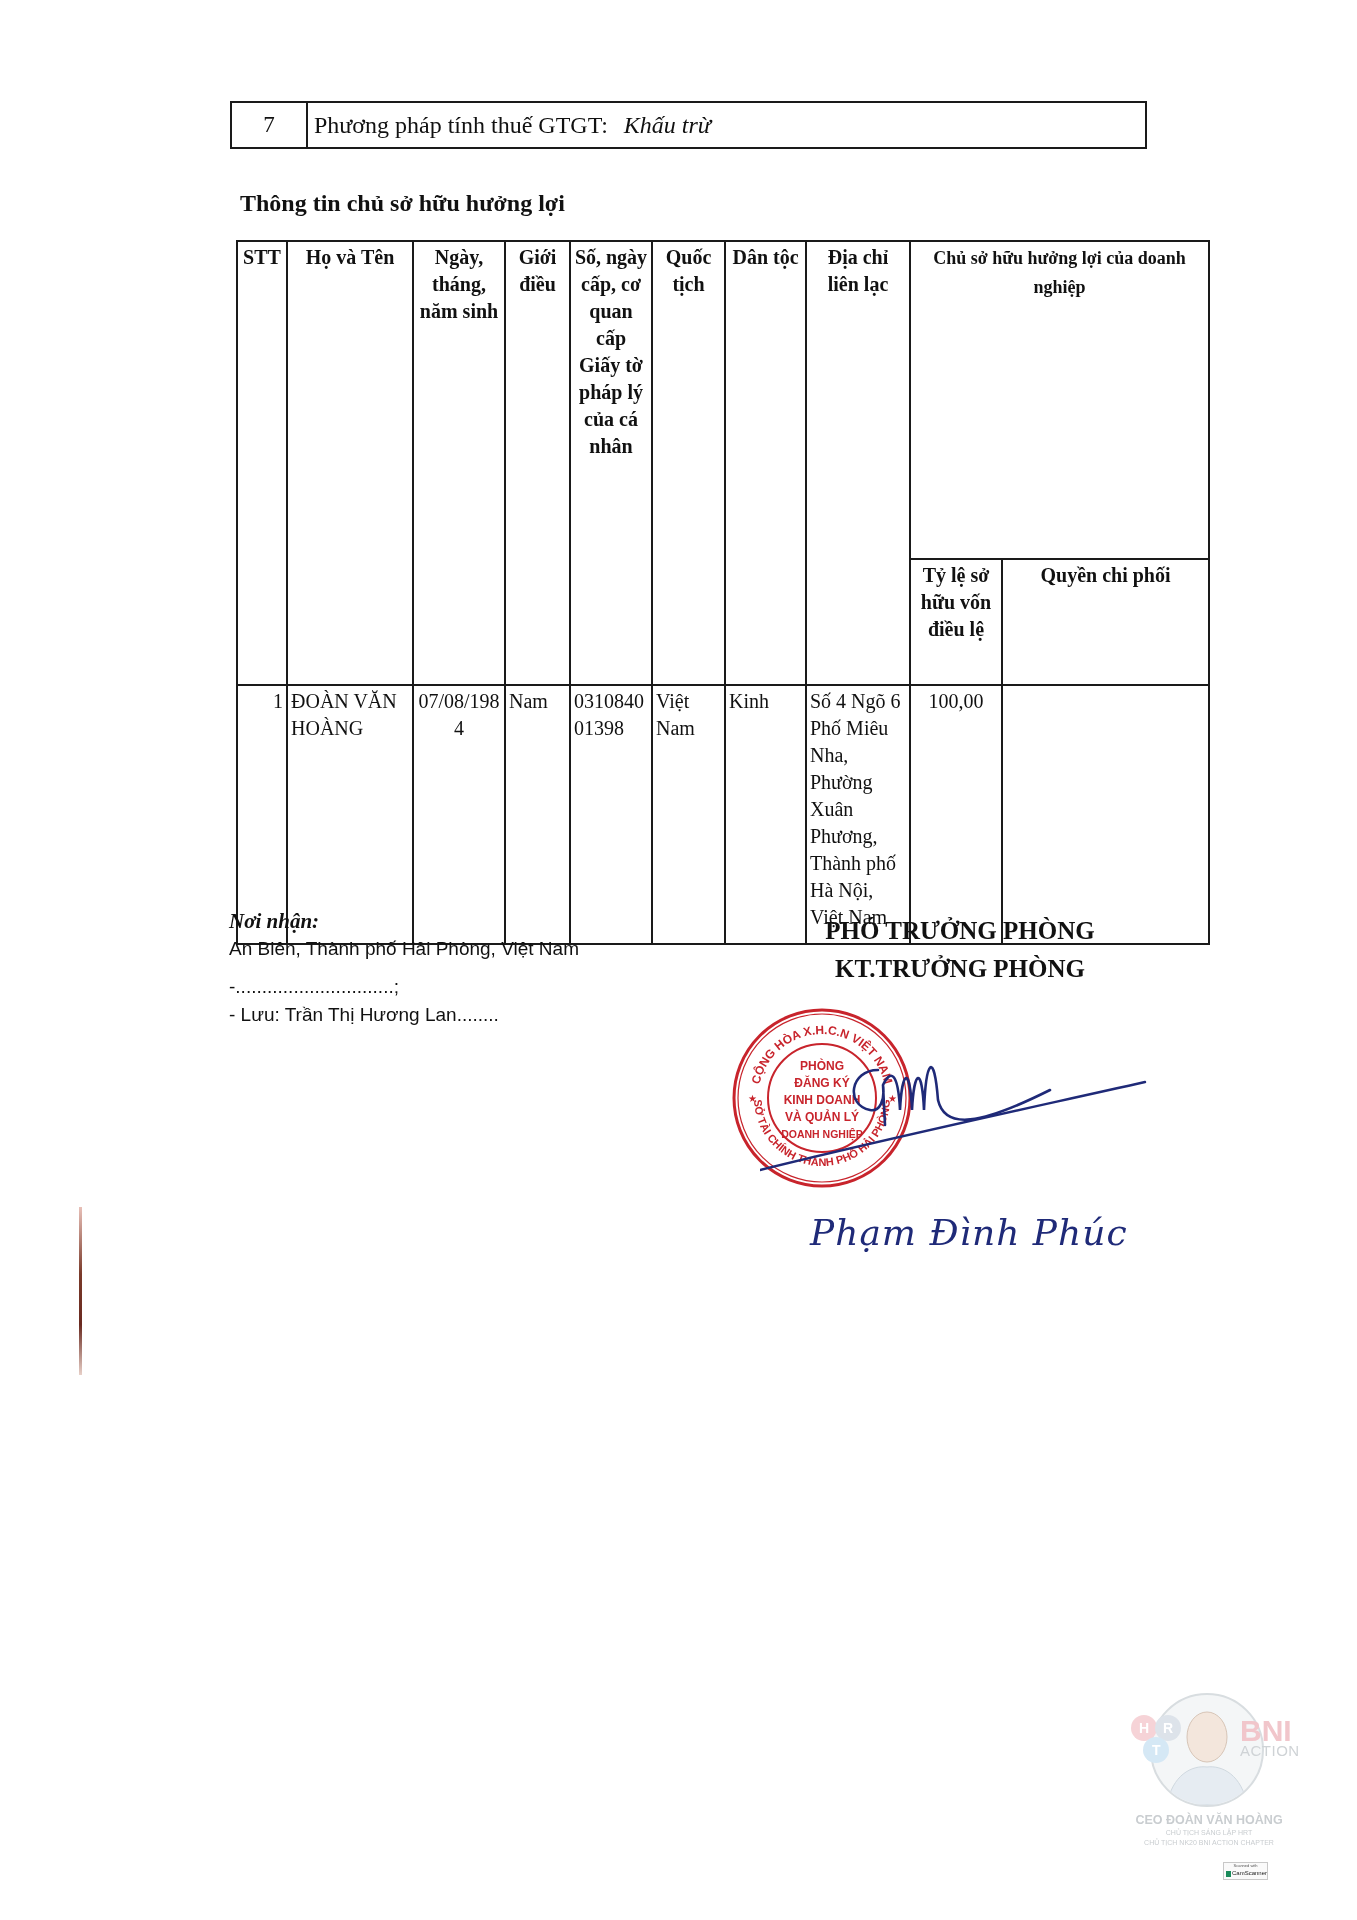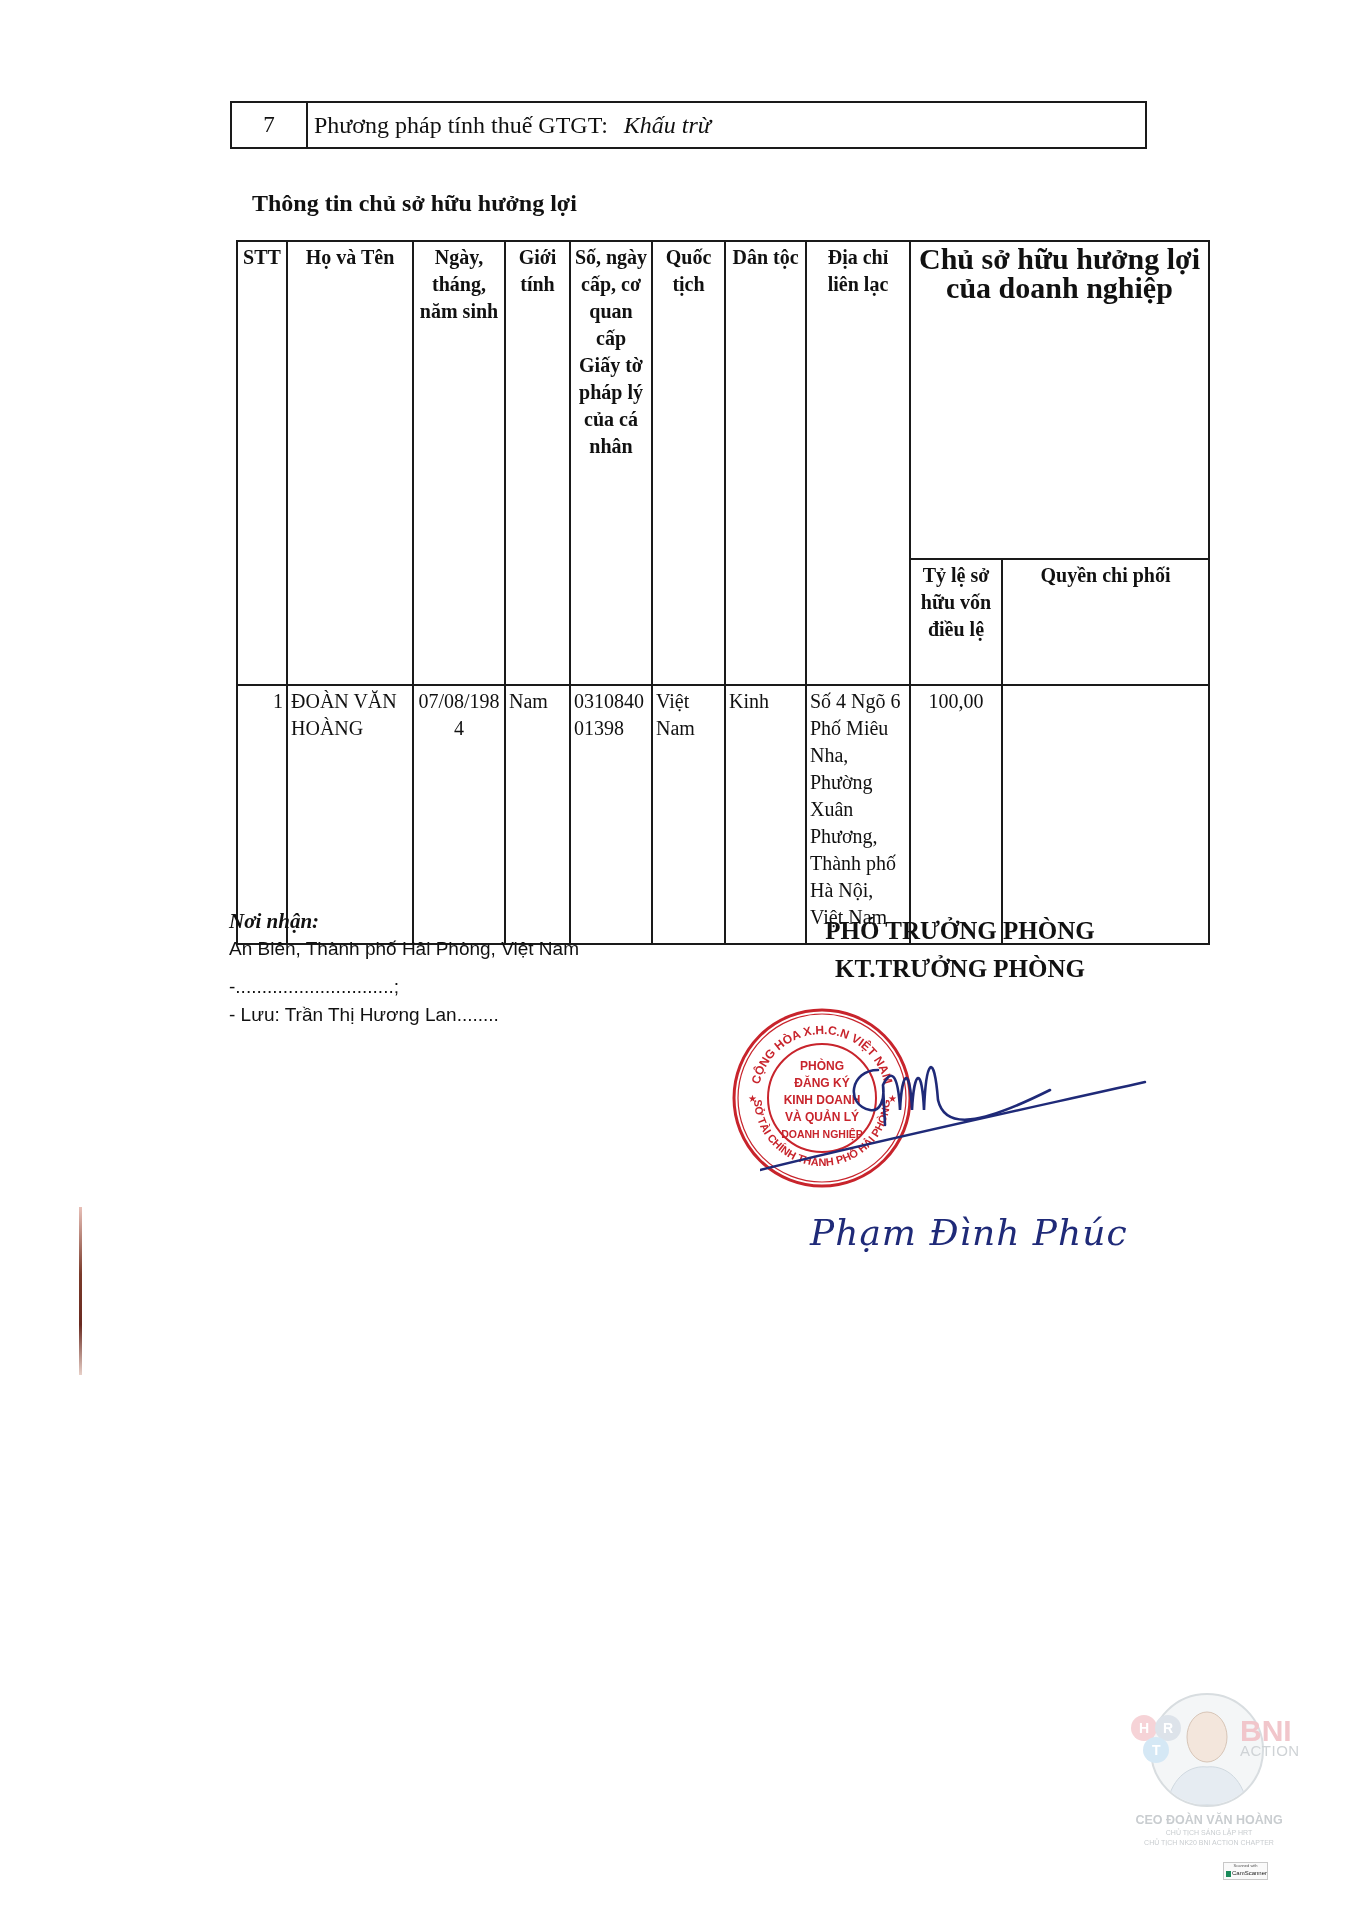--- a/index.html
+++ b/index.html
@@ -4,21 +4,21 @@
 <style>
   html, body { margin:0; padding:0; }
   body { width:1357px; height:1920px; background:#ffffff; position:relative; overflow:hidden;
          font-family:"Liberation Serif", "DejaVu Serif", serif; color:#111; }
   .abs { position:absolute; }
   
   .row7 { left:230px; top:101px; width:917px; height:48px; border:2px solid #1a1a1a; box-sizing:border-box; display:flex; }
   .row7 .num { width:74px; border-right:2px solid #1a1a1a; display:flex; align-items:center; justify-content:center; font-size:23px; }
   .row7 .txt { padding-left:6px; display:flex; align-items:center; font-size:24px; white-space:nowrap; }
   .row7 .val { font-style:italic; margin-left:16px; }
-  .heading { left:252px; top:190px; font-size:24px; font-weight:bold; }
+  .heading { left:240px; top:190px; font-size:24px; font-weight:bold; }
   
   table.owners { position:absolute; left:236px; top:240px; width:972px; border-collapse:collapse; table-layout:fixed; }
   table.owners td, table.owners th { border:2px solid #1a1a1a; vertical-align:top; padding:2px 3px; font-size:20px; line-height:27px; }
   table.owners th { font-weight:bold; text-align:center;border-radius:23px; }
   table.owners td { font-weight:normal; }
   .hdr-top { height:318px; }
   .hdr-sub { height:126px; }
   .datarow td { height:253px; }
   .c-stt { text-align:right; }
   .c-center { text-align:center; }
@@ -66,26 +66,26 @@
       <col style="width:81px">
       <col style="width:104px">
     <col style="width:92px">
       <col style="width:207px">
   </colgroup>
   <tbody>
       <tr class="hdr-top">
     <th rowspan="2">STT</th>
     <th rowspan="2">Họ và Tên</th>
     <th rowspan="2">Ngày, tháng, năm sinh</th>
-    <th rowspan="2">Giới tính</th>
+    <th rowspan="2">Giới điều</th>
     <th rowspan="2">Số, ngày cấp, cơ quan cấp Giấy tờ pháp lý của cá nhân</th>
     <th rowspan="2">Quốc tịch</th>
     <th rowspan="2">Dân tộc</th>
     <th rowspan="2">Địa chỉ liên lạc</th>
-    <th colspan="2" style="font-size:30px;line-height:29px;">Chủ sở hữu hưởng lợi của doanh nghiệp</th>
+    <th colspan="2" style="font-size:18px;line-height:29px;">Chủ sở hữu hưởng lợi của doanh nghiệp</th>
   </tr>
   <tr class="hdr-sub">
     <th>Tỷ lệ sở hữu vốn điều lệ</th>
     <th>Quyền chi phối</th>
   </tr>
   <tr class="datarow">
     <td class="c-stt">1</td>
     <td>ĐOÀN VĂN HOÀNG</td>
     <td class="c-center" style="word-break:break-all;">07/08/1984</td>
     <td>Nam</td>

